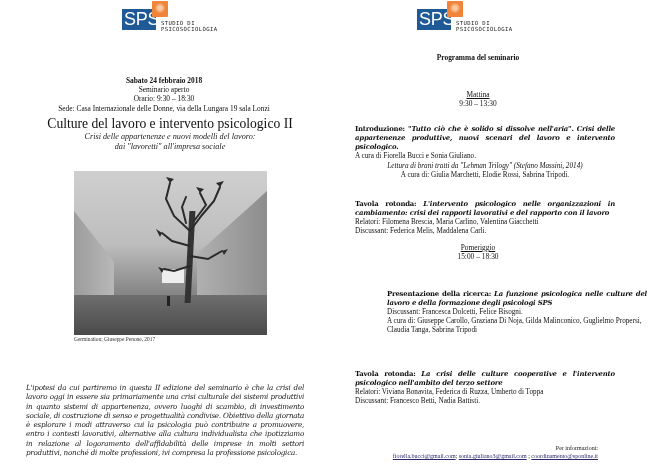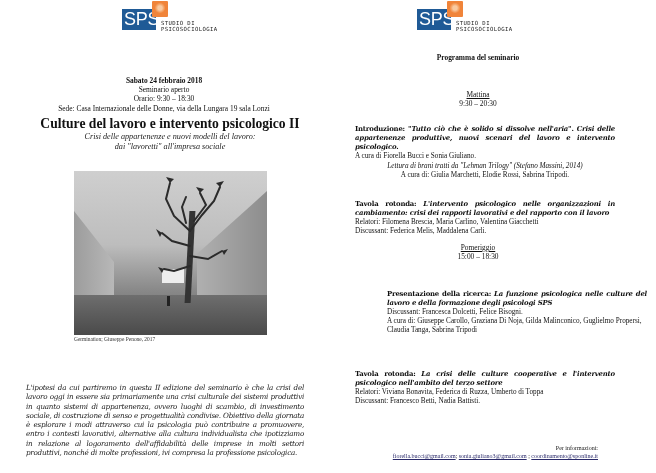--- a/index.html
+++ b/index.html
@@ -20,21 +20,21 @@
   .logo .txt { position:absolute; left:39px; top:20px; font-family:"DejaVu Sans Mono", monospace;
                font-size:5.6px; line-height:6.4px; letter-spacing:0.4px; color:#222; white-space:nowrap; }
 
   .center { text-align:center; }
   .abs { position:absolute; }
   .small { font-size:7.4px; line-height:9.2px; }
   .b { font-weight:bold; }
   .i { font-style:italic; }
   .u { text-decoration:underline; }
 
-  .title { font-size:13.6px; font-weight:bold; line-height:16px; }
+  .title { font-size:13.6px; font-weight:normal; line-height:16px; }
   .subtitle { font-size:8.2px; font-style:italic; line-height:10px; color:#222; }
 
   .figure { position:absolute; left:74px; top:171px; width:193px; height:164px;
             background:linear-gradient(180deg,#cfcfcf 0%,#bdbdbd 45%,#8a8a8a 72%,#5e5e5e 100%); overflow:hidden; }
   .figure .floor { position:absolute; left:0; bottom:0; width:100%; height:40px;
             background:linear-gradient(180deg,#6e6e6e,#4a4a4a); }
   .figure .wall-l { position:absolute; left:0; top:40px; width:40px; height:85px;
             background:linear-gradient(90deg,#9c9c9c,#b8b8b8); clip-path:polygon(0 0,100% 60%,100% 100%,0 100%); }
   .figure .wall-r { position:absolute; right:0; top:20px; width:70px; height:105px;
             background:linear-gradient(270deg,#8d8d8d,#b0b0b0); clip-path:polygon(100% 0,100% 100%,0 100%,0 60%); }
@@ -118,21 +118,21 @@
     <div class="orange"></div>
     <div class="txt">
       <div>STUDIO DI</div>
       <div>PSICOSOCIOLOGIA</div>
     </div>
   </div>
   <div class="abs center b small" style="left:0; width:300px; top:53px;">Programma del seminario</div>
 
   <div class="abs center small" style="left:0; width:300px; top:90px;">
     <div class="u">Mattina</div>
-    <div>9:30 – 20:30</div>
+    <div>9:30 – 13:30</div>
   </div>
 
   <div class="center small" style="position:absolute; left:0; width:300px; top:243px;">
     <div class="u">Pomeriggio</div>
     <div>15:00 – 18:30</div>
   </div>
 </div>
 
 <div class="block" style="top:125px;">
   <div class="head b"><span>Introduzione:</span><span class="i"> "Tutto ciò che è solido si dissolve nell'aria". Crisi delle appartenenze produttive, nuovi scenari del lavoro e intervento psicologico.</span></div>

